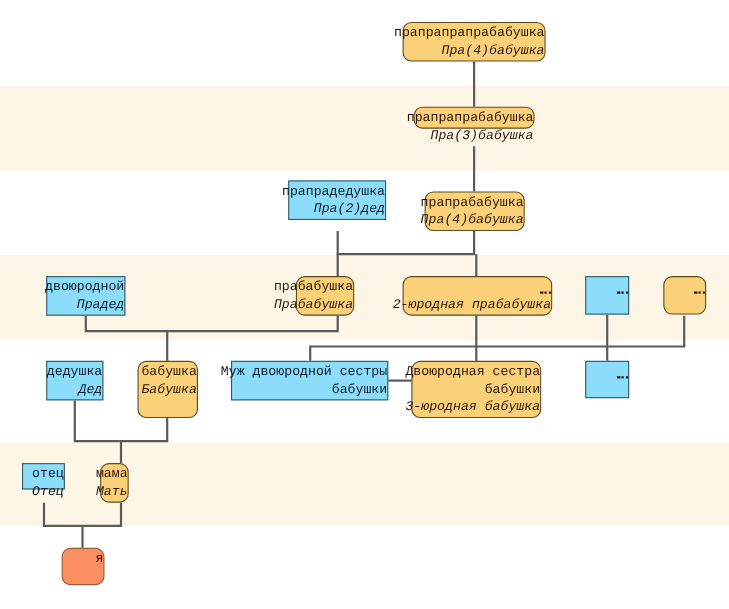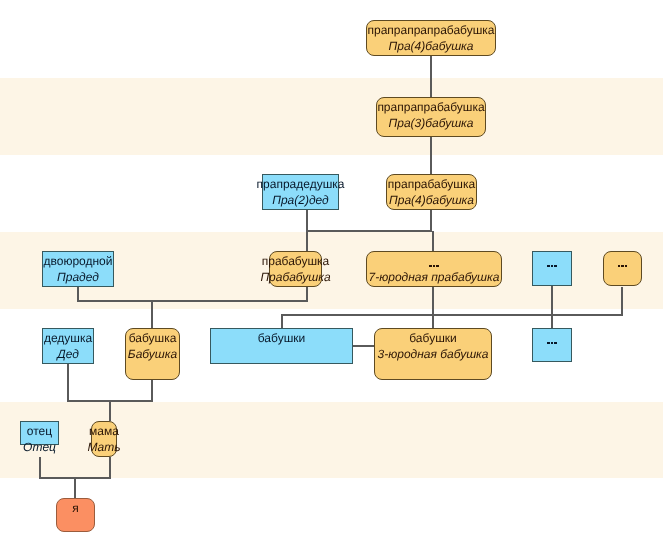--- a/index.html
+++ b/index.html
@@ -5,22 +5,22 @@
 <style>
   html,body{margin:0;padding:0;}
   body{width:663px;height:554px;background:#ffffff;overflow:hidden;
        font-family:"Liberation Sans",sans-serif;
        -webkit-font-smoothing:antialiased;text-rendering:geometricPrecision;}
   #stage{position:relative;width:663px;height:554px;overflow:hidden;background:#ffffff;}
   .band{position:absolute;left:0;width:663px;background:#fdf5e6;}
   #edges{position:absolute;left:0;top:0;width:663px;height:554px;}
   #edges path{fill:none;stroke:#5a5a5a;stroke-width:2;}
   .node{position:absolute;box-sizing:border-box;border:1px solid #36595e;background:#8cddfa;
-        display:flex;flex-direction:column;align-items:center;justify-content:flex-start;
-        padding-top:2.4px;color:#08192b;line-height:15.7px;text-align:center;}
+        display:flex;flex-direction:column;align-items:flex-end;justify-content:flex-start;
+        padding-top:2.4px;color:#08192b;line-height:15.7px;text-align:center;font-family:Liberation Mono, monospace;}
   .node.orange{background:#fad079;border-color:#5e4a22;color:#2a1405;}
   .node.salmon{background:#fb8f62;border-color:#9b5c3c;color:#2a1405;}
   .node.round{border-radius:8px;}
   .l1{display:block;font-size:12px;white-space:nowrap;}
   .l2{display:block;font-size:12px;font-style:italic;white-space:nowrap;}
   .ell{display:flex;gap:1.2px;height:15.7px;align-items:flex-start;padding-top:10.2px;box-sizing:border-box;}
   .ell i{display:block;width:2.4px;height:2.6px;background:#08192b;}
   .node.orange .ell i{background:#2a1405;}
 </style>
 </head>
@@ -48,25 +48,25 @@
     <path d="M110,401 L110,421"></path>
     <path d="M40,457 L40,478 L110,478 L110,457"></path>
     <path d="M75,478 L75,498"></path>
     <path d="M352,346 L375,346"></path>
   </svg>
   <div id="nodes">
     <div class="node round orange" style="left:366px;top:20px;width:130px;height:36px">
       <span class="l1">прапрапрапрабабушка</span>
       <span class="l2">Пра(4)бабушка</span>
     </div>
-    <div class="node round orange" style="left:376px;top:97px;width:110px;height:40px">
+    <div class="node round orange" style="left:376px;top:97px;width:110px;height:20px">
       <span class="l1">прапрапрабабушка</span>
       <span class="l2">Пра(3)бабушка</span>
     </div>
-    <div class="node" style="left:262px;top:174px;width:77px;height:36px">
+    <div class="node" style="left:262px;top:164px;width:89px;height:36px">
       <span class="l1">прапрадедушка</span>
       <span class="l2">Пра(2)дед</span>
     </div>
     <div class="node round orange" style="left:386px;top:174px;width:91px;height:36px">
       <span class="l1">прапрабабушка</span>
       <span class="l2">Пра(4)бабушка</span>
     </div>
     <div class="node" style="left:42px;top:251px;width:72px;height:36px">
       <span class="l1">двоюродной</span>
       <span class="l2">Прадед</span>
@@ -74,21 +74,21 @@
     <div class="node round orange" style="left:269px;top:251px;width:53px;height:36px">
       <span class="l1">прабабушка</span>
       <span class="l2">Прабабушка</span>
     </div>
     <div class="node round orange" style="left:366px;top:251px;width:136px;height:36px">
       <span class="ell" aria-label="...">
           <i></i>
           <i></i>
           <i></i>
         </span>
-      <span class="l2">7-юродная прабабушка</span>
+      <span class="l2">2-юродная прабабушка</span>
     </div>
     <div class="node" style="left:532px;top:251px;width:40px;height:35px">
       <span class="ell" aria-label="...">
           <i></i>
           <i></i>
           <i></i>
         </span>
     </div>
     <div class="node round orange" style="left:603px;top:251px;width:39px;height:35px">
       <span class="ell" aria-label="...">
@@ -99,23 +99,25 @@
     </div>
     <div class="node" style="left:42px;top:328px;width:52px;height:36px">
       <span class="l1">дедушка</span>
       <span class="l2">Дед</span>
     </div>
     <div class="node round orange" style="left:125px;top:328px;width:55px;height:52px">
       <span class="l1">бабушка</span>
       <span class="l2">Бабушка</span>
     </div>
     <div class="node" style="left:210px;top:328px;width:143px;height:36px">
+      <span class="l1">Муж двоюродной сестры</span>
       <span class="l1">бабушки</span>
     </div>
     <div class="node round orange" style="left:374px;top:328px;width:118px;height:52px">
+      <span class="l1">Двоюродная сестра</span>
       <span class="l1">бабушки</span>
       <span class="l2">3-юродная бабушка</span>
     </div>
     <div class="node" style="left:532px;top:328px;width:40px;height:34px">
       <span class="ell" aria-label="...">
           <i></i>
           <i></i>
           <i></i>
         </span>
     </div>

